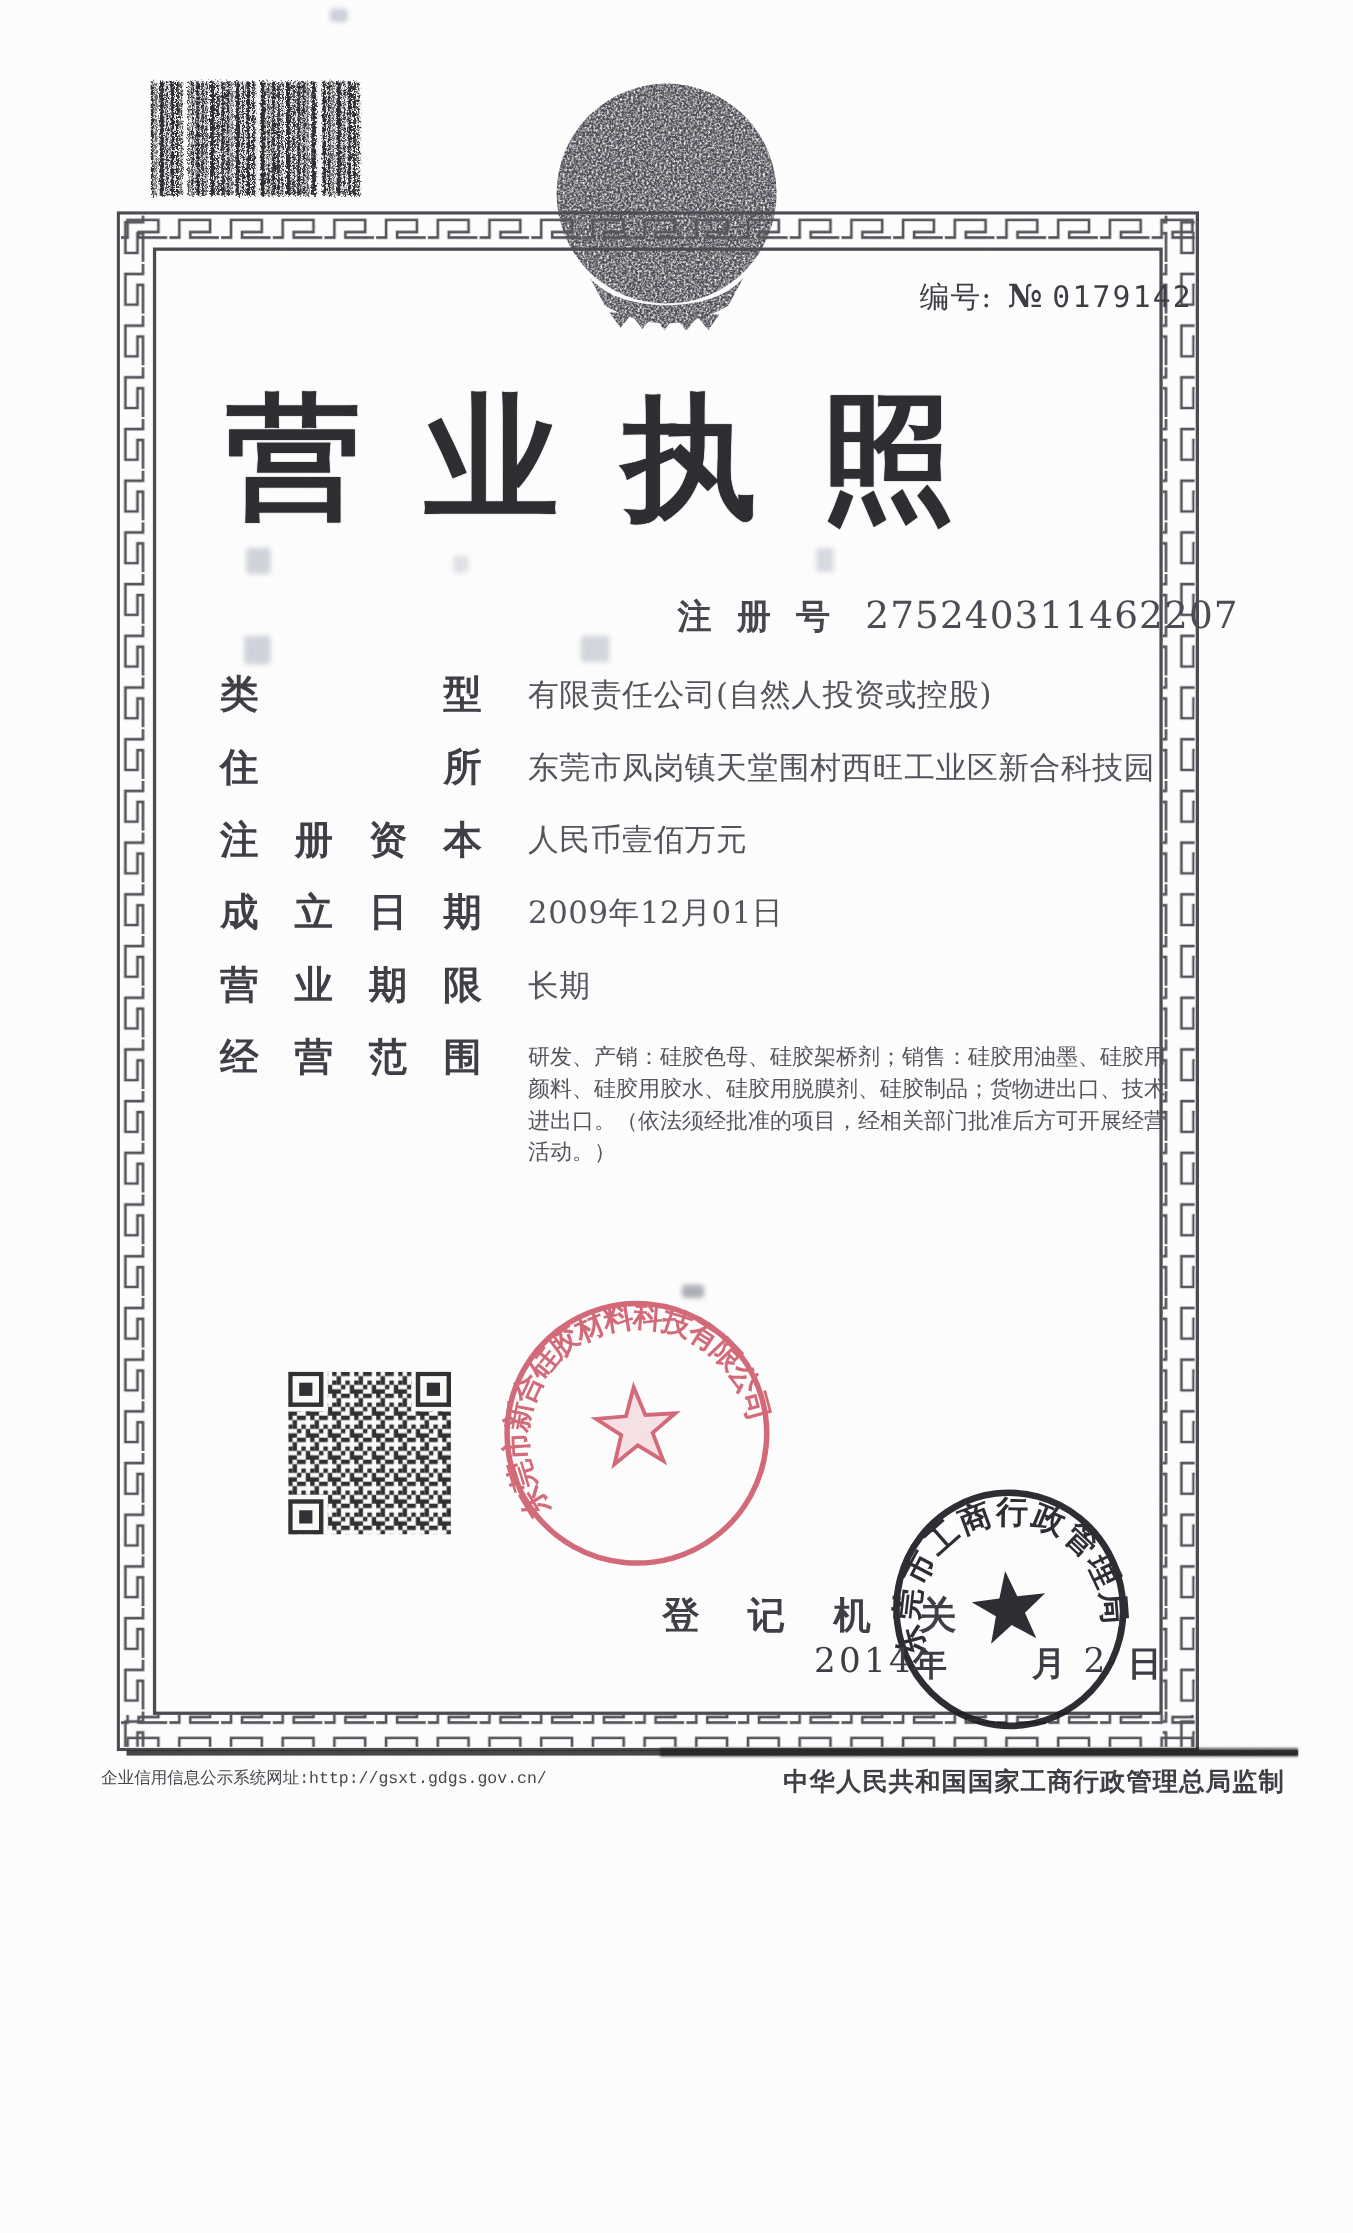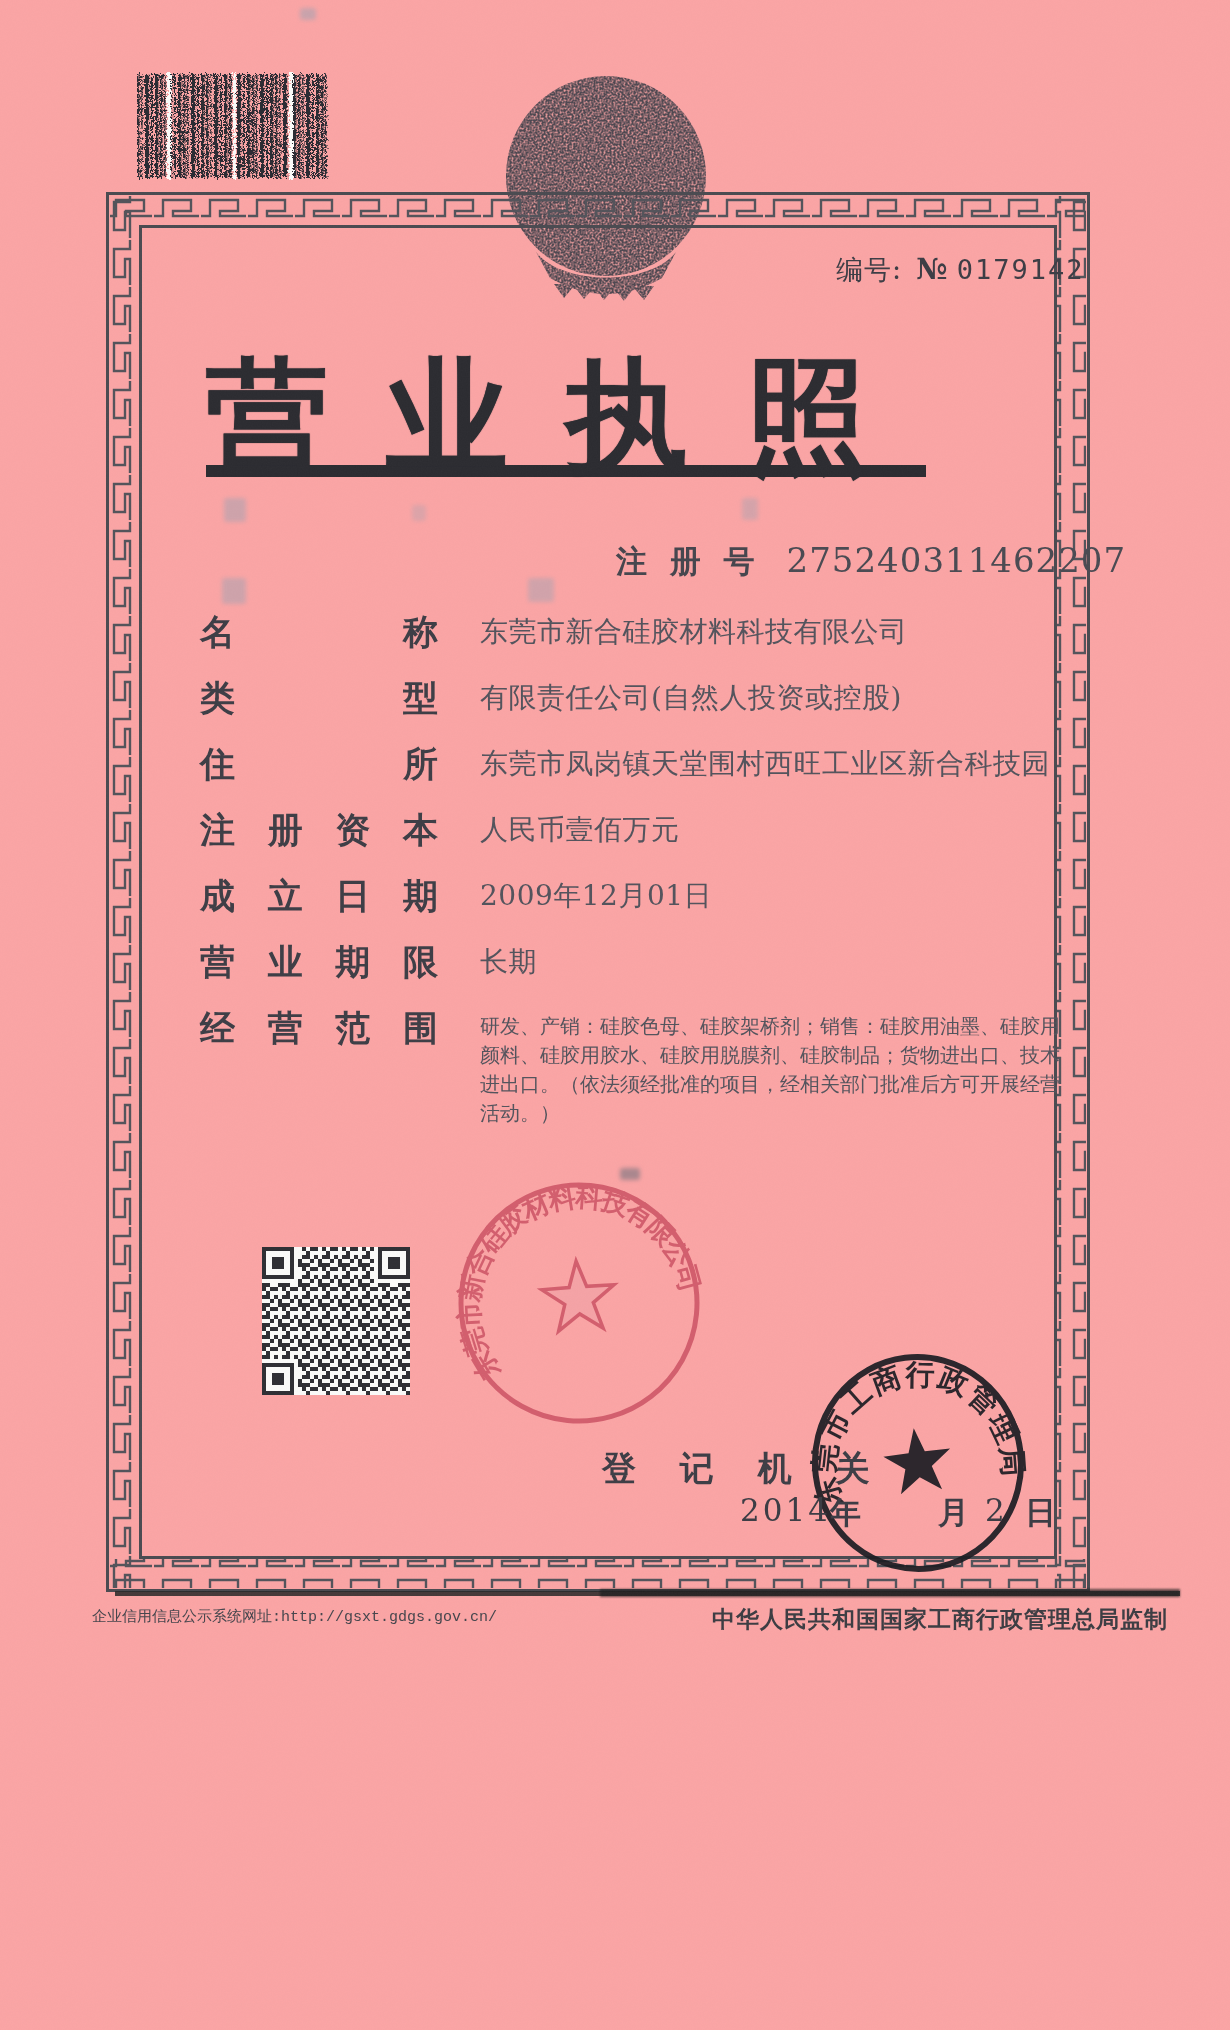--- a/index.html
+++ b/index.html
@@ -1,18 +1,18 @@
 <!DOCTYPE html>
 <html><head>
 <meta charset="utf-8">
 <style>
   html,body{margin:0;padding:0;background:#e8e8e6;}
   .page{
     position:relative;width:1230px;height:2030px;margin:0 auto;
-    background:#fca5a5;overflow:hidden;
+    background:#ffffff;overflow:hidden;
     font-family:"DejaVu Serif","Liberation Serif",serif;
     color:#3a3a40;
   }
   .abs{position:absolute;}
 
   
   .barcode{left:137px;top:72px;width:192px;height:108px;}
 
   
   .emblem{left:500px;top:74px;width:212px;height:232px;opacity:.92;}
@@ -24,21 +24,20 @@
   .serial{left:836px;top:252px;font-size:27px;color:#3c3c44;letter-spacing:1px;white-space:nowrap;}
   .serial .nosym{font-weight:bold;font-size:29px;padding:0 8px 0 14px;}
   .serial .num{font-family:"DejaVu Sans Mono","Liberation Mono",monospace;font-size:27px;letter-spacing:2px;}
 
   
   .title{
     left:0;top:336px;width:1108px;margin:0;text-align:center;
     font-size:122px;font-weight:900;color:#2b2b30;
     letter-spacing:58px;padding-left:24px;box-sizing:border-box;
     text-shadow:0 0 1px #2b2b30;
-    text-decoration:underline;
   }
 
   
   .regno{left:616px;top:540px;white-space:nowrap;}
   .regno .rlabel{font-size:31px;font-weight:700;color:#45454d;letter-spacing:6px;margin-right:26px;}
   .regno .rvalue{font-size:34px;color:#4a4a52;letter-spacing:1px;}
 
   
   .fields{left:200px;top:610px;width:860px;}
   .row{display:flex;align-items:flex-start;margin-bottom:23px;}
@@ -157,24 +156,20 @@
   <div class="abs ghost" style="left:222px;top:578px;width:24px;height:26px;"></div>
   <div class="abs ghost" style="left:528px;top:578px;width:26px;height:24px;opacity:.42;"></div>
   <div class="abs ghost" style="left:300px;top:8px;width:16px;height:12px;opacity:.5;"></div>
   <div class="abs ghost" style="left:620px;top:1168px;width:20px;height:12px;opacity:.55;background:#6a6f7c;"></div>
 
   <div class="abs regno">
     <span class="rlabel">注 册 号</span><span class="rvalue">275240311462207</span>
   </div>
 
   <div class="abs fields">
-    <div class="row">
-      <div class="flabel">名称</div>
-      <div class="fvalue">东莞市新合硅胶材料科技有限公司</div>
-    </div>
     <div class="row">
       <div class="flabel">类型</div>
       <div class="fvalue">有限责任公司(自然人投资或控股)</div>
     </div>
     <div class="row">
       <div class="flabel">住所</div>
       <div class="fvalue">东莞市凤岗镇天堂围村西旺工业区新合科技园</div>
     </div>
     <div class="row">
       <div class="flabel">注册资本</div>

